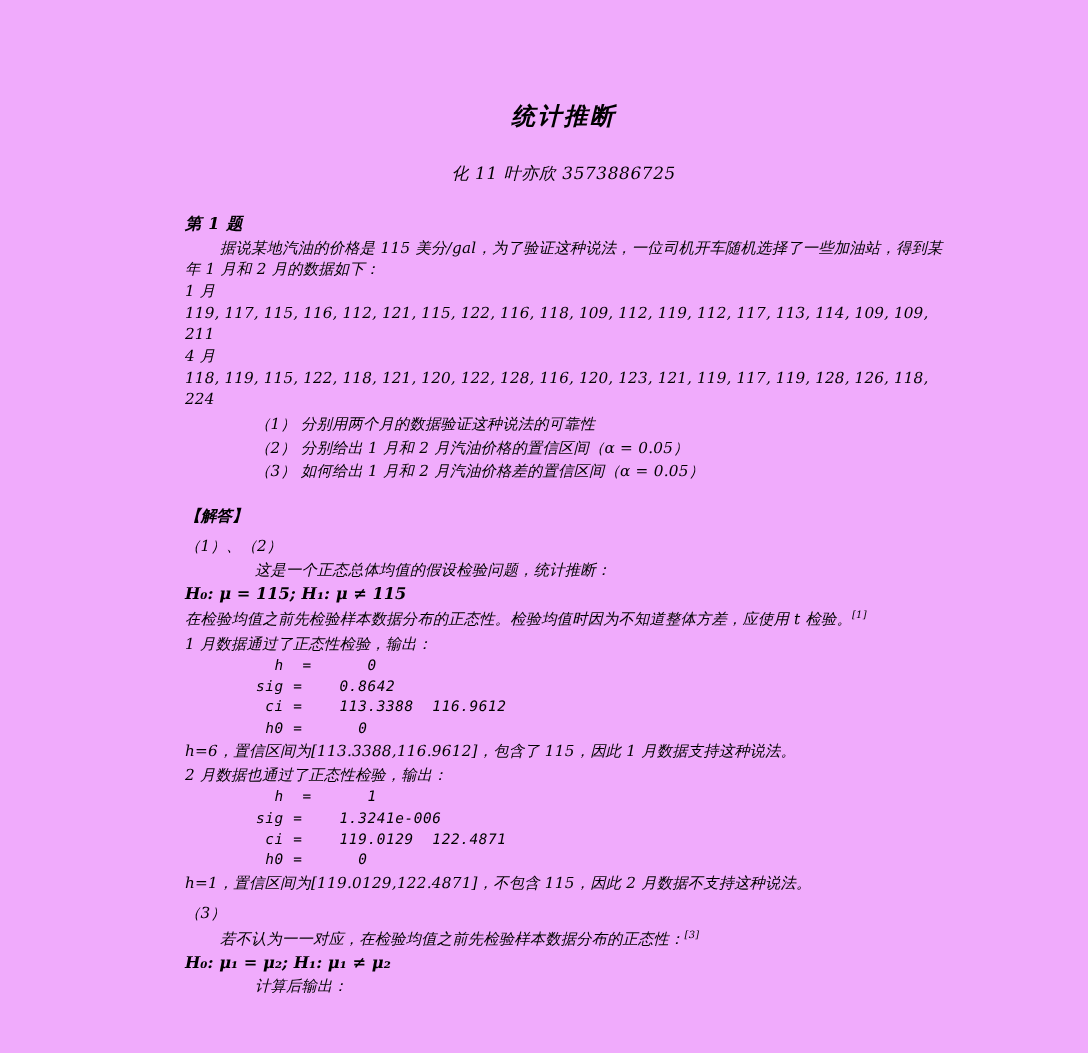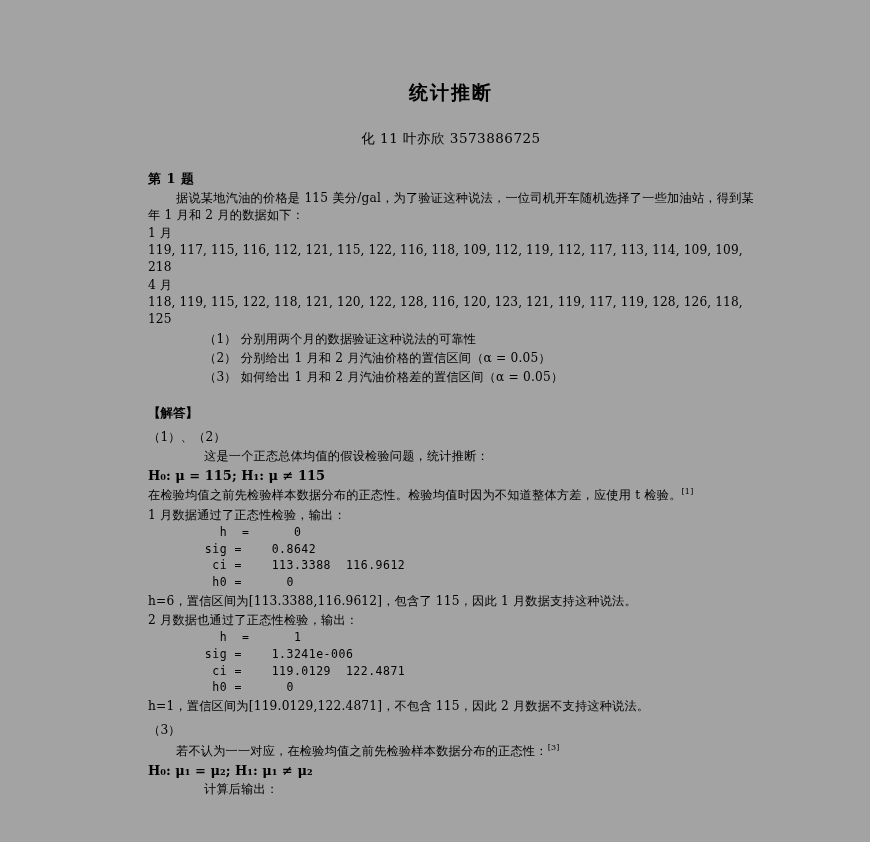--- a/index.html
+++ b/index.html
@@ -11,23 +11,24 @@
     width: 870px;
     height: 842px;
     font-family: "DejaVu Serif", "Liberation Serif", serif;
     color: #000000;
     overflow: hidden;
   }
   .page {
     position: relative;
     width: 870px;
     height: 842px;
-    background: #a3a3a3;
+    background: #f0abfc;
     box-sizing: border-box;
     padding: 62px 116px 0 148px;
+    font-style: italic;
   }
   .doc-title {
     text-align: center;
     font-size: 19px;
     font-weight: bold;
     letter-spacing: 2px;
     margin: 18px 0 0 0;
     font-family: "DejaVu Serif", "Liberation Serif", serif;
   }
   .doc-subtitle {
@@ -101,23 +102,23 @@
 
   <h1 class="doc-title">统计推断</h1>
 
   <div class="doc-subtitle">化 11  叶亦欣  3573886725</div>
 
   <div class="section-heading">第 1 题</div>
 
   <p class="body indent">据说某地汽油的价格是 115 美分/gal，为了验证这种说法，一位司机开车随机选择了一些加油站，得到某年 1 月和 2 月的数据如下：</p>
 
   <p class="numline">1 月</p>
-  <p class="numline">119, 117, 115, 116, 112, 121, 115, 122, 116, 118, 109, 112, 119, 112, 117, 113, 114, 109, 109, 218</p>
+  <p class="numline">119, 117, 115, 116, 112, 121, 115, 122, 116, 118, 109, 112, 119, 112, 117, 113, 114, 109, 109, 211</p>
   <p class="numline">4 月</p>
-  <p class="numline">118, 119, 115, 122, 118, 121, 120, 122, 128, 116, 120, 123, 121, 119, 117, 119, 128, 126, 118, 125</p>
+  <p class="numline">118, 119, 115, 122, 118, 121, 120, 122, 128, 116, 120, 123, 121, 119, 117, 119, 128, 126, 118, 224</p>
 
   <p class="body indent2">（1）    分别用两个月的数据验证这种说法的可靠性</p>
   <p class="body indent2">（2）    分别给出 1 月和 2 月汽油价格的置信区间（α = 0.05）</p>
   <p class="body indent2">（3）    如何给出 1 月和 2 月汽油价格差的置信区间（α = 0.05）</p>
 
   <div class="answer-head">【解答】</div>
 
   <div class="smallgap"></div>
 
   <p class="body">（1）、（2）</p>

